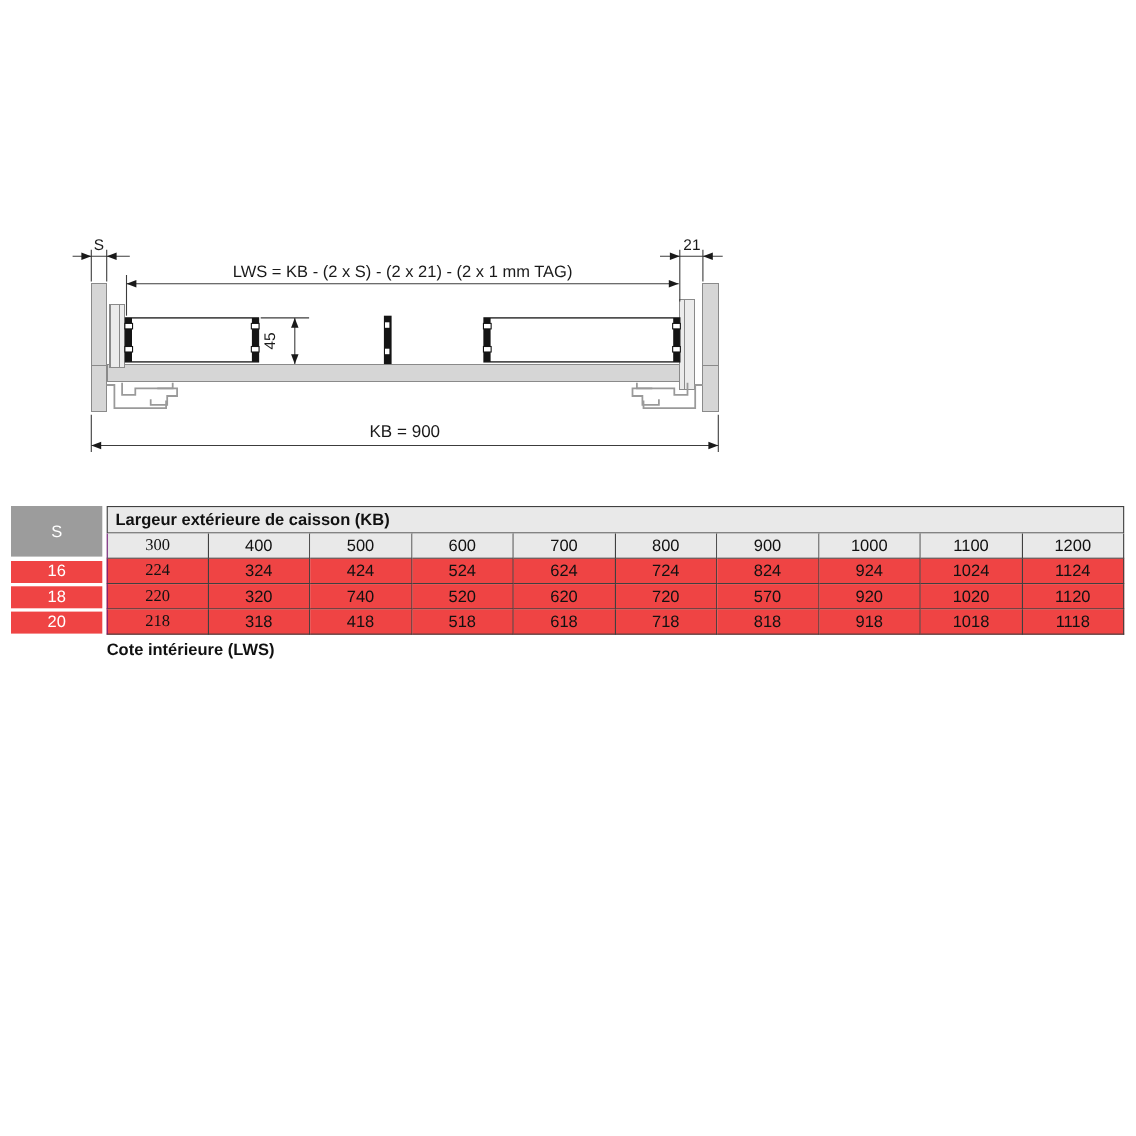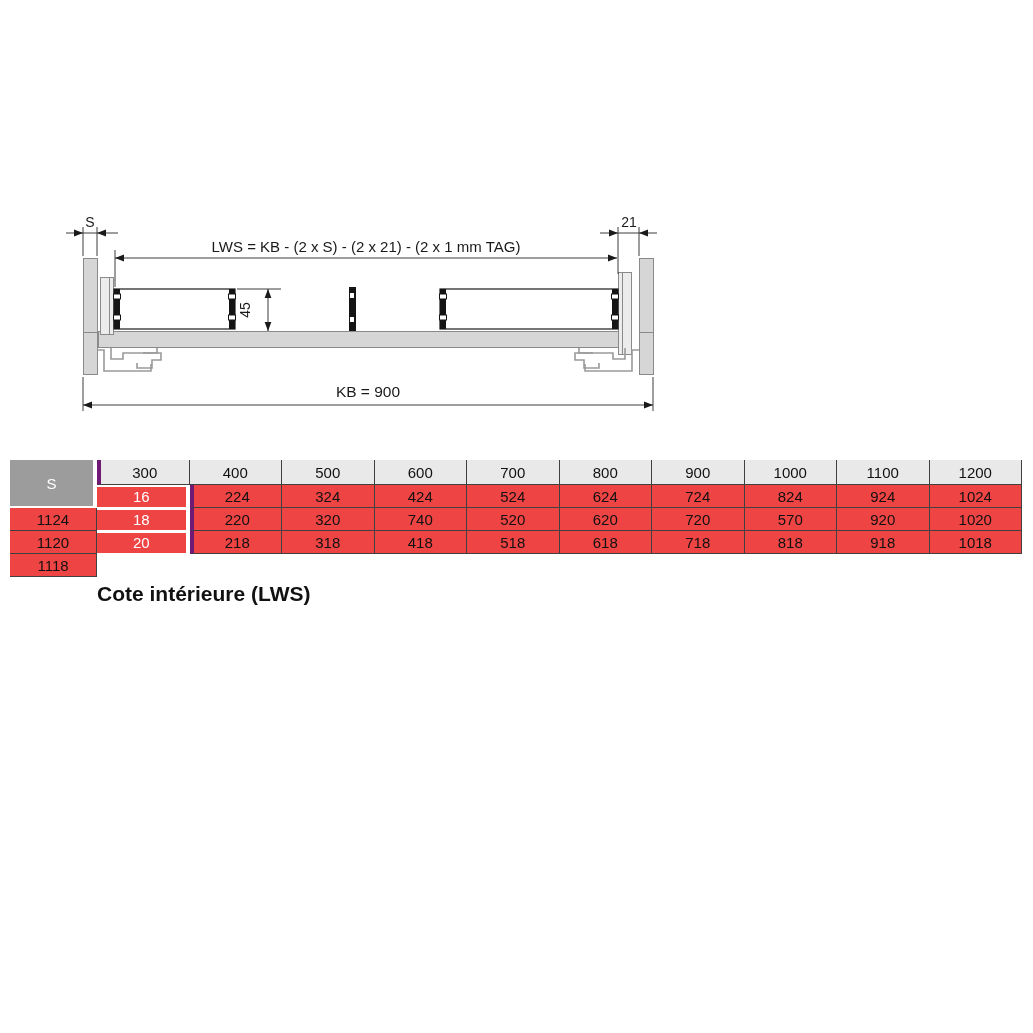--- a/index.html
+++ b/index.html
@@ -12,23 +12,23 @@
   .tbl{display:grid;grid-template-columns:87px repeat(10,92.5px);
        grid-template-rows:25px 23px 23px 23px 23px;}
   .cell{box-sizing:border-box;display:flex;align-items:center;justify-content:center;
         font-size:15px;line-height:1;}
   .corner{grid-row:span 2;background:#9c9c9c;color:#fff;margin:0 4px 2px 0;}
   .kbtitle{grid-column:span 10;background:#e9e9e9;font-weight:bold;
            justify-content:flex-start;padding-left:7px;
            border:1px solid #404040;}
   .colh{background:#e9e9e9;border-right:1px solid #404040;border-bottom:1px solid #404040;}
   .data{background:#ef4444;border-right:1px solid #404040;border-bottom:1px solid #404040;}
-  .bl{border-left:4px solid #701a75;}
+  .bl{border-left:1px solid #701a75;font-family:Liberation Serif, serif;}
   .srow{background:#ef4444;color:#fff;margin:1.5px 4px 1.5px 0;}
-  .caption{position:absolute;left:97px;top:582px;font-size:21px;font-weight:bold;}
+  .caption{position:absolute;left:97px;top:582px;font-size:15px;font-weight:bold;}
 </style>
 </head>
 <body>
 
 <div class="page">
 
   <svg width="1033" height="450" viewBox="0 0 1033 450" style="position:absolute;left:0;top:0;">
 
     <g fill="#d6d6d6" stroke="#8a8a8a" stroke-width="1" shape-rendering="crispEdges">
       <rect x="83" y="258" width="14" height="116"></rect>
@@ -127,20 +127,21 @@
       <line x1="83" y1="405" x2="653" y2="405"></line>
       <polygon points="83,405 92,401.6 92,408.4" fill="#1a1a1a" stroke="none"></polygon>
       <polygon points="653,405 644,401.6 644,408.4" fill="#1a1a1a" stroke="none"></polygon>
       <text x="368" y="397" font-size="15.5" text-anchor="middle" stroke="none">KB = 900</text>
     </g>
   </svg>
 
   <div class="table-wrap">
     <div class="tbl">
       <div class="cell corner">S</div>
+      <div class="cell kbtitle">Largeur extérieure de caisson (KB)</div>
 
       <div class="cell colh bl">300</div>
       <div class="cell colh">400</div>
       <div class="cell colh">500</div>
       <div class="cell colh">600</div>
       <div class="cell colh">700</div>
       <div class="cell colh">800</div>
       <div class="cell colh">900</div>
       <div class="cell colh">1000</div>
       <div class="cell colh">1100</div>

